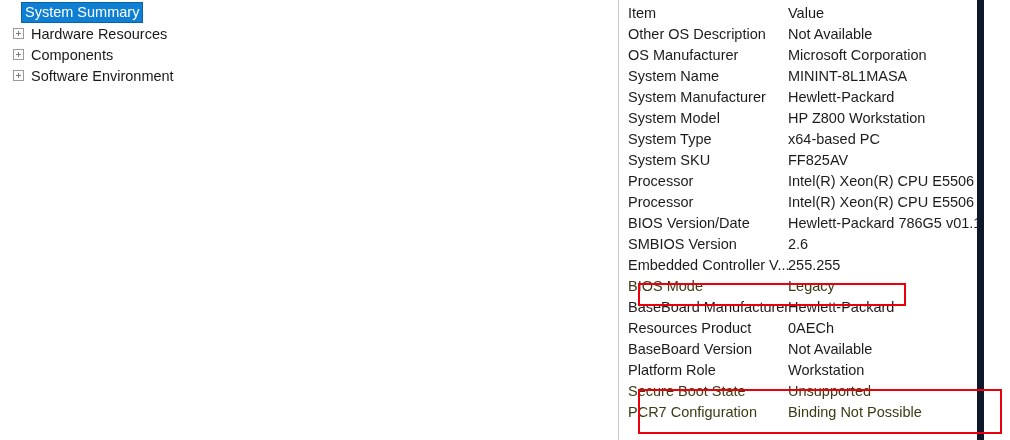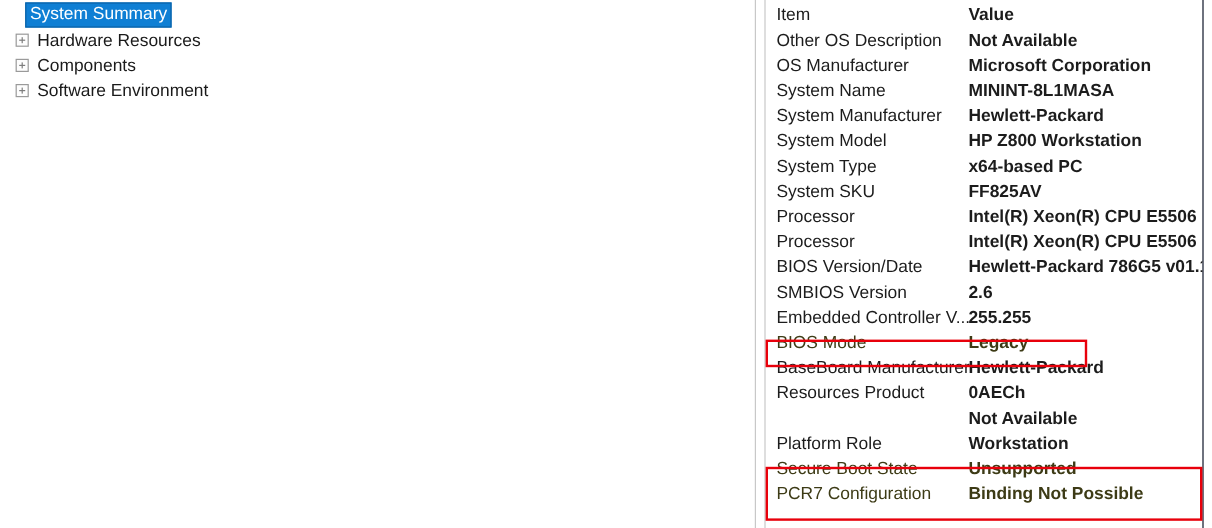--- a/index.html
+++ b/index.html
@@ -76,27 +76,27 @@
     left: 4px;
     width: 1px;
   }
   .tree-label {
     display: inline-block;
   }
 
   
   #details-panel {
     position: absolute;
-    left: 637px;
+    left: 618px;
     top: 0;
     width: 366px;
     height: 440px;
     background: #ffffff;
     border-left: 1px solid #c8c8c8;
-    border-right: 1px solid #0f172a;
+    border-right: 7px solid #0f172a;
     box-sizing: border-box;
     overflow: hidden;
   }
   .det-row {
     position: absolute;
     left: 0;
     width: 366px;
     height: 21px;
     white-space: nowrap;
     font-size: 14.5px;
@@ -106,21 +106,20 @@
     position: absolute;
     left: 9px;
     top: 0;
     white-space: nowrap;
   }
   .det-value {
     position: absolute;
     left: 169px;
     top: 0;
     white-space: nowrap;
-    font-weight: bold;
   }
   .det-row.highlight-text .det-value,
   .det-row.highlight-text .det-item {
     color: #3d3b16;
   }
 
   
   .redbox {
     position: absolute;
     border: 2px solid #e8000b;
@@ -221,20 +220,21 @@
     </div>
     <div class="det-row" style="top: 299px;">
       <span class="det-item">BaseBoard Manufacturer</span>
       <span class="det-value">Hewlett-Packard</span>
     </div>
     <div class="det-row" style="top: 320px;">
       <span class="det-item">Resources Product</span>
       <span class="det-value">0AECh</span>
     </div>
     <div class="det-row" style="top: 341px;">
+      <span class="det-item">BaseBoard Version</span>
       <span class="det-value">Not Available</span>
     </div>
     <div class="det-row" style="top: 362px;">
       <span class="det-item">Platform Role</span>
       <span class="det-value">Workstation</span>
     </div>
     <div class="det-row highlight-text" style="top: 383px;">
       <span class="det-item">Secure Boot State</span>
       <span class="det-value">Unsupported</span>
     </div>

